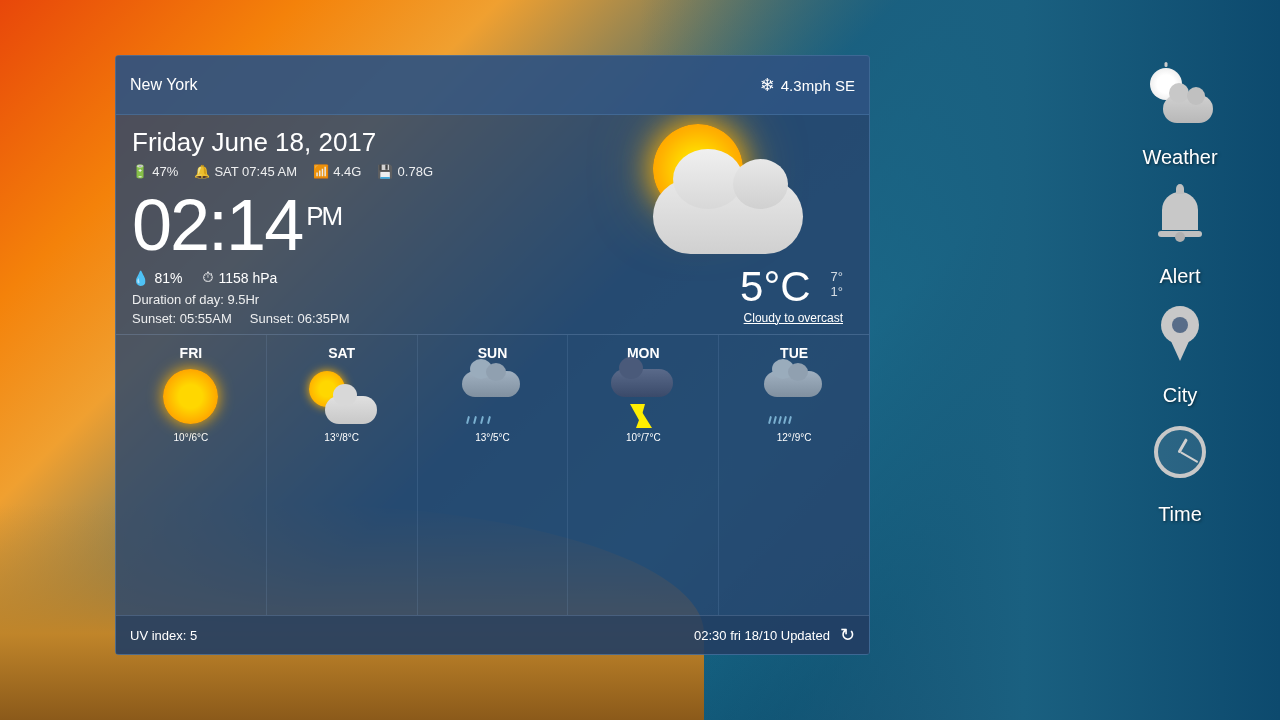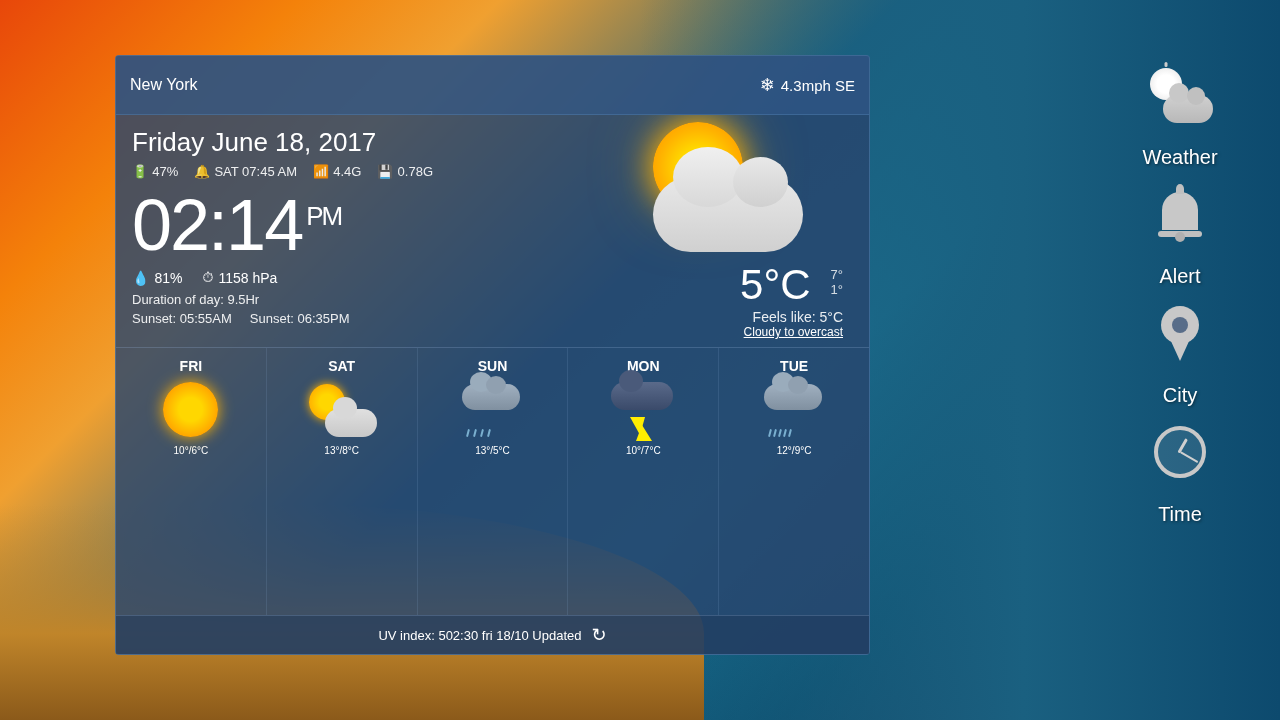--- a/index.html
+++ b/index.html
@@ -424,21 +424,21 @@
       width: 0;
       height: 0;
       border-left: 6px solid transparent;
       border-right: 10px solid transparent;
       border-bottom: 16px solid #ffee00;
     }
 
     
     .widget-footer {
       display: flex;
-      justify-content: center;
+      justify-content: space-between;
       align-items: center;
       padding: 8px 14px;
       background: rgba(30, 55, 90, 0.5);
       border-top: 1px solid rgba(150, 180, 220, 0.25);
       font-size: 13px;
     }
 
     .footer-right {
       display: flex;
       align-items: center;
@@ -750,21 +750,20 @@
         </div>
 
         <div class="temp-section">
           <div style="display:flex; align-items:flex-start; justify-content:flex-end; gap:20px;">
             <span class="temp-main">5°C</span>
             <div style="display:flex; flex-direction:column; font-size:13px; padding-top:6px; opacity:0.8;">
               <span>7°</span>
               <span>1°</span>
             </div>
           </div>
-          <div class="feels-like">Feels like:  5°C</div>
           <div class="condition">Cloudy to overcast</div>
         </div>
       </div>
     </div>
 
     <div class="forecast-section">
 
       <div class="forecast-day">
         <div class="forecast-label">FRI</div>
         <div class="forecast-icon">

